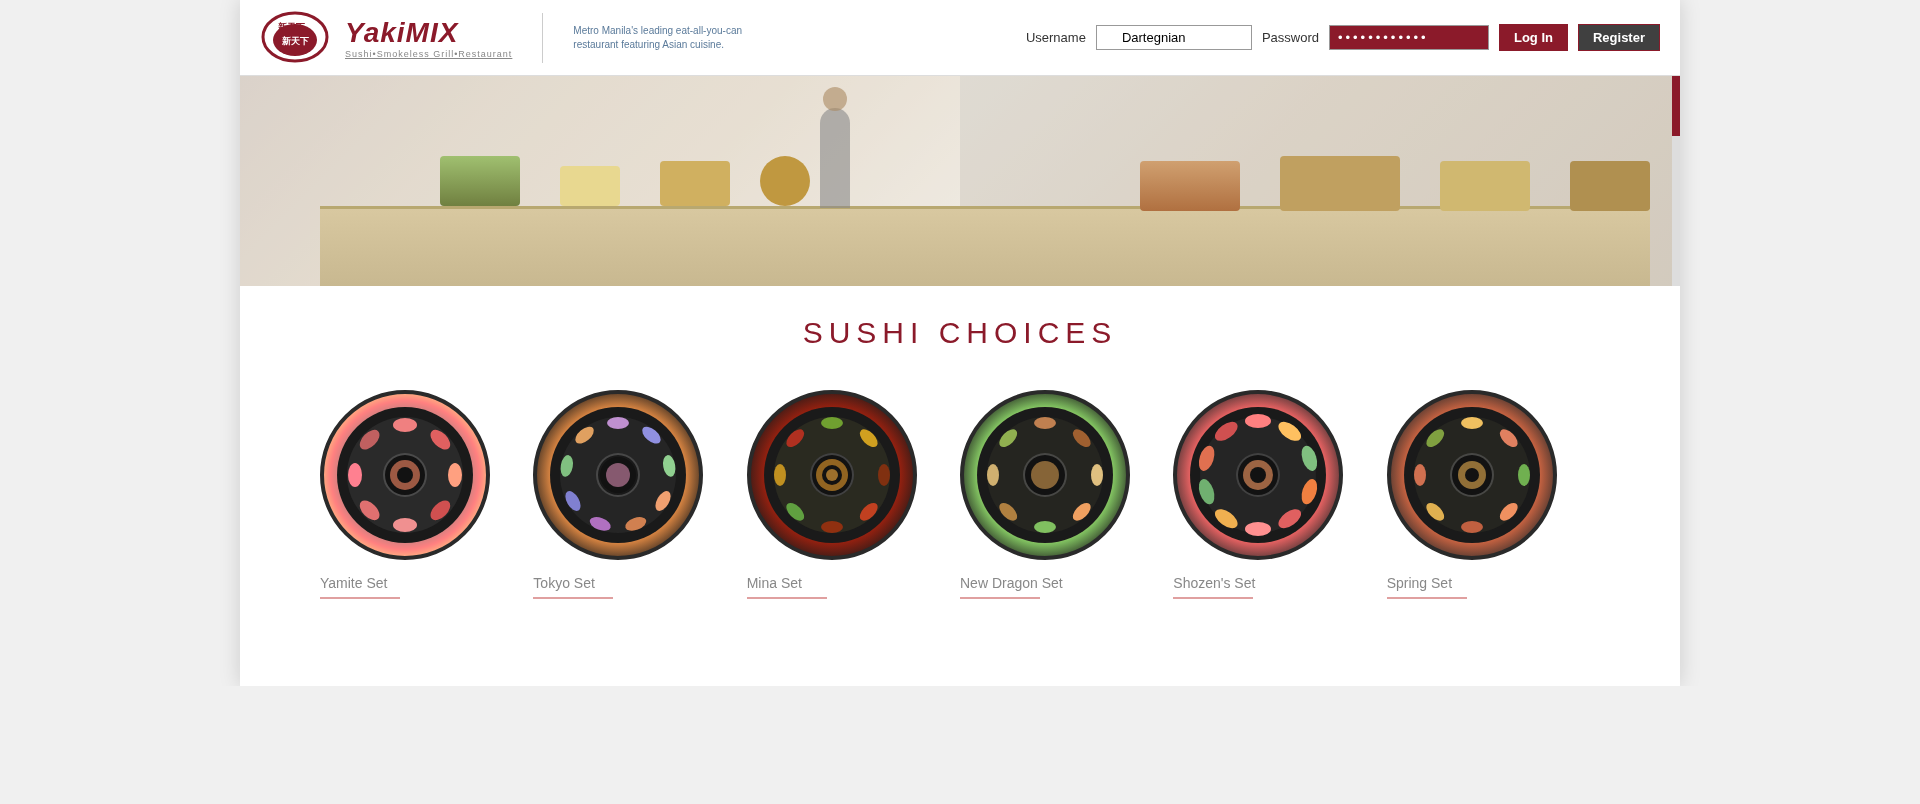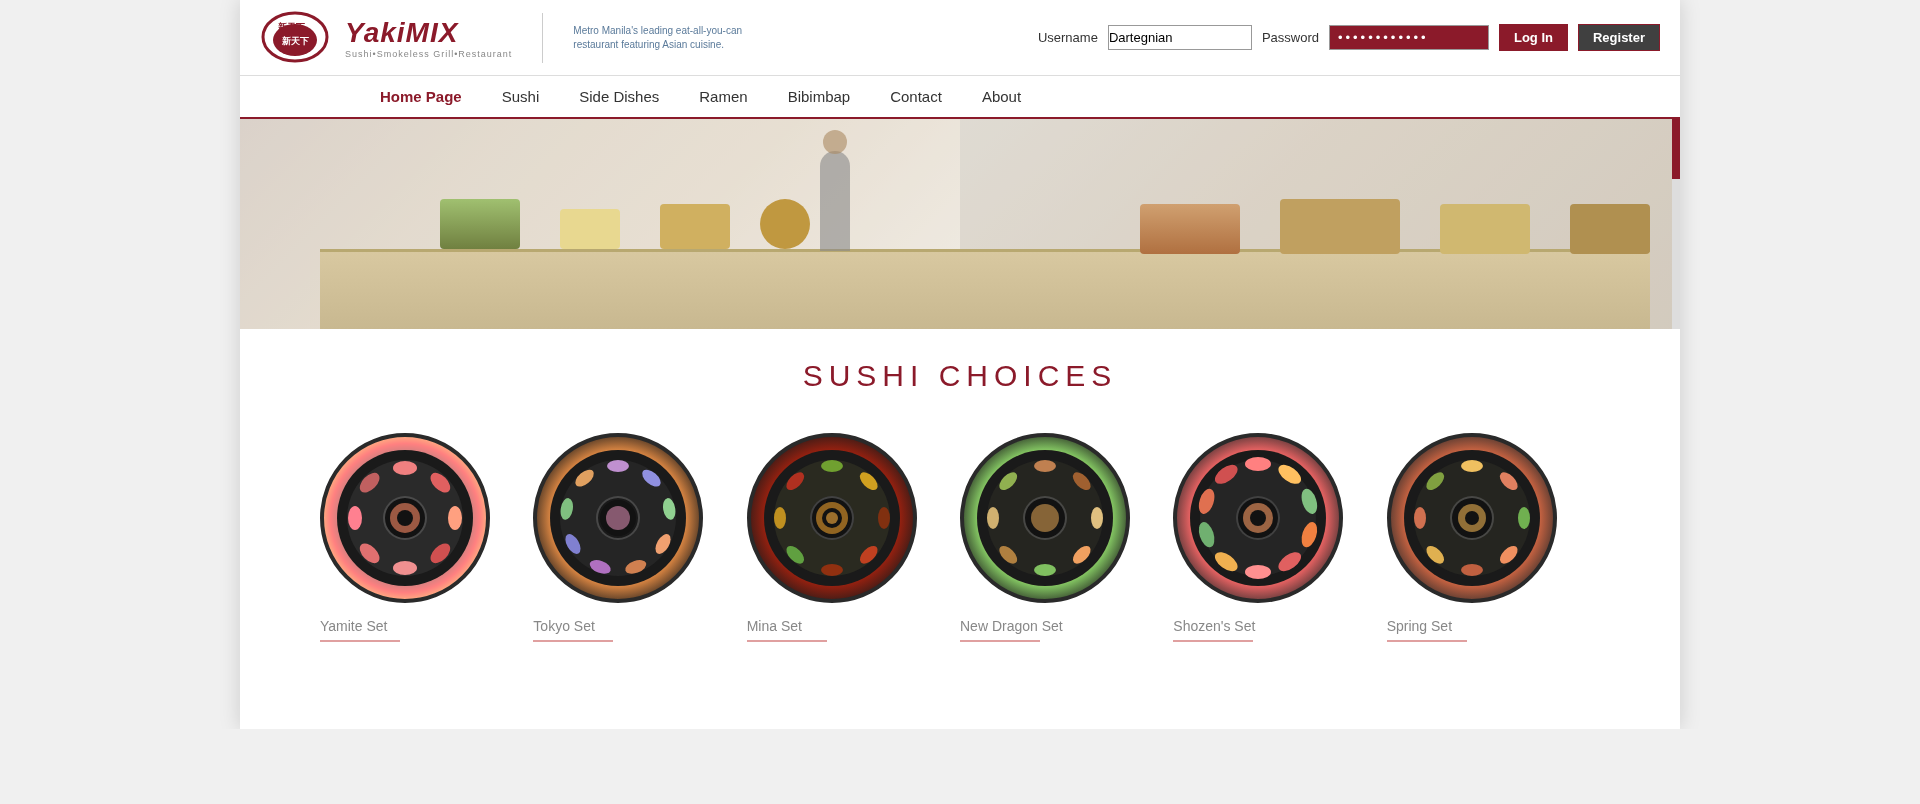--- a/index.html
+++ b/index.html
@@ -46,20 +46,21 @@
       color: #8b1a2a;
     }
     .logo-yakimix span.mix {
       color: #8b1a2a;
       font-weight: 900;
     }
     .logo-sub {
       font-size: 9px;
       color: #888;
       letter-spacing: 1px;
+      text-decoration: underline;
     }
     .logo-divider {
       width: 1px;
       height: 50px;
       background: #ccc;
       margin: 0 15px;
     }
     .logo-tagline {
       font-size: 10px;
       color: #5a7a9a;
@@ -326,37 +327,28 @@
         <div class="logo-sub">Sushi•Smokeless Grill•Restaurant</div>
       </div>
 
       <div class="logo-divider"></div>
 
       <div class="logo-tagline">Metro Manila's leading eat-all-you-can restaurant featuring Asian cuisine.</div>
     </div>
 
     <div class="header-right">
       <label>Username</label>
-      <input type="text" value="Dartegnian" style="border: 1px solid rgb(153, 153, 153); padding: 4px 0; font-size: 13px; width: 144px;">
+      <input type="text" value="Dartegnian" style="border: 1px solid rgb(153, 153, 153); padding: 4px 25px; font-size: 13px; width: 156px;">
       <label>Password</label>
       <input type="password" value="password1234" style="border: 1px solid rgb(153, 153, 153); padding: 4px 8px; font-size: 13px; width: 160px; background: rgb(139, 26, 42); color: rgb(255, 255, 255); letter-spacing: 3px;">
       <button class="btn-login">Log In</button>
       <button class="btn-register">Register</button>
     </div>
   </div>
 
-  <nav class="nav">
-    <a href="#" class="active">Home Page</a>
-    <a href="#">Sushi</a>
-    <a href="#">Side Dishes</a>
-    <a href="#">Ramen</a>
-    <a href="#">Bibimbap</a>
-    <a href="#">Contact</a>
-    <a href="#">About</a>
-  </nav>
 
   <div class="hero">
     <div class="hero-bg">
       <div class="hero-left-section"></div>
       <div class="hero-right-section"></div>
     </div>
     <div class="hero-overlay"></div>
 
     <div class="hero-scene">
 

